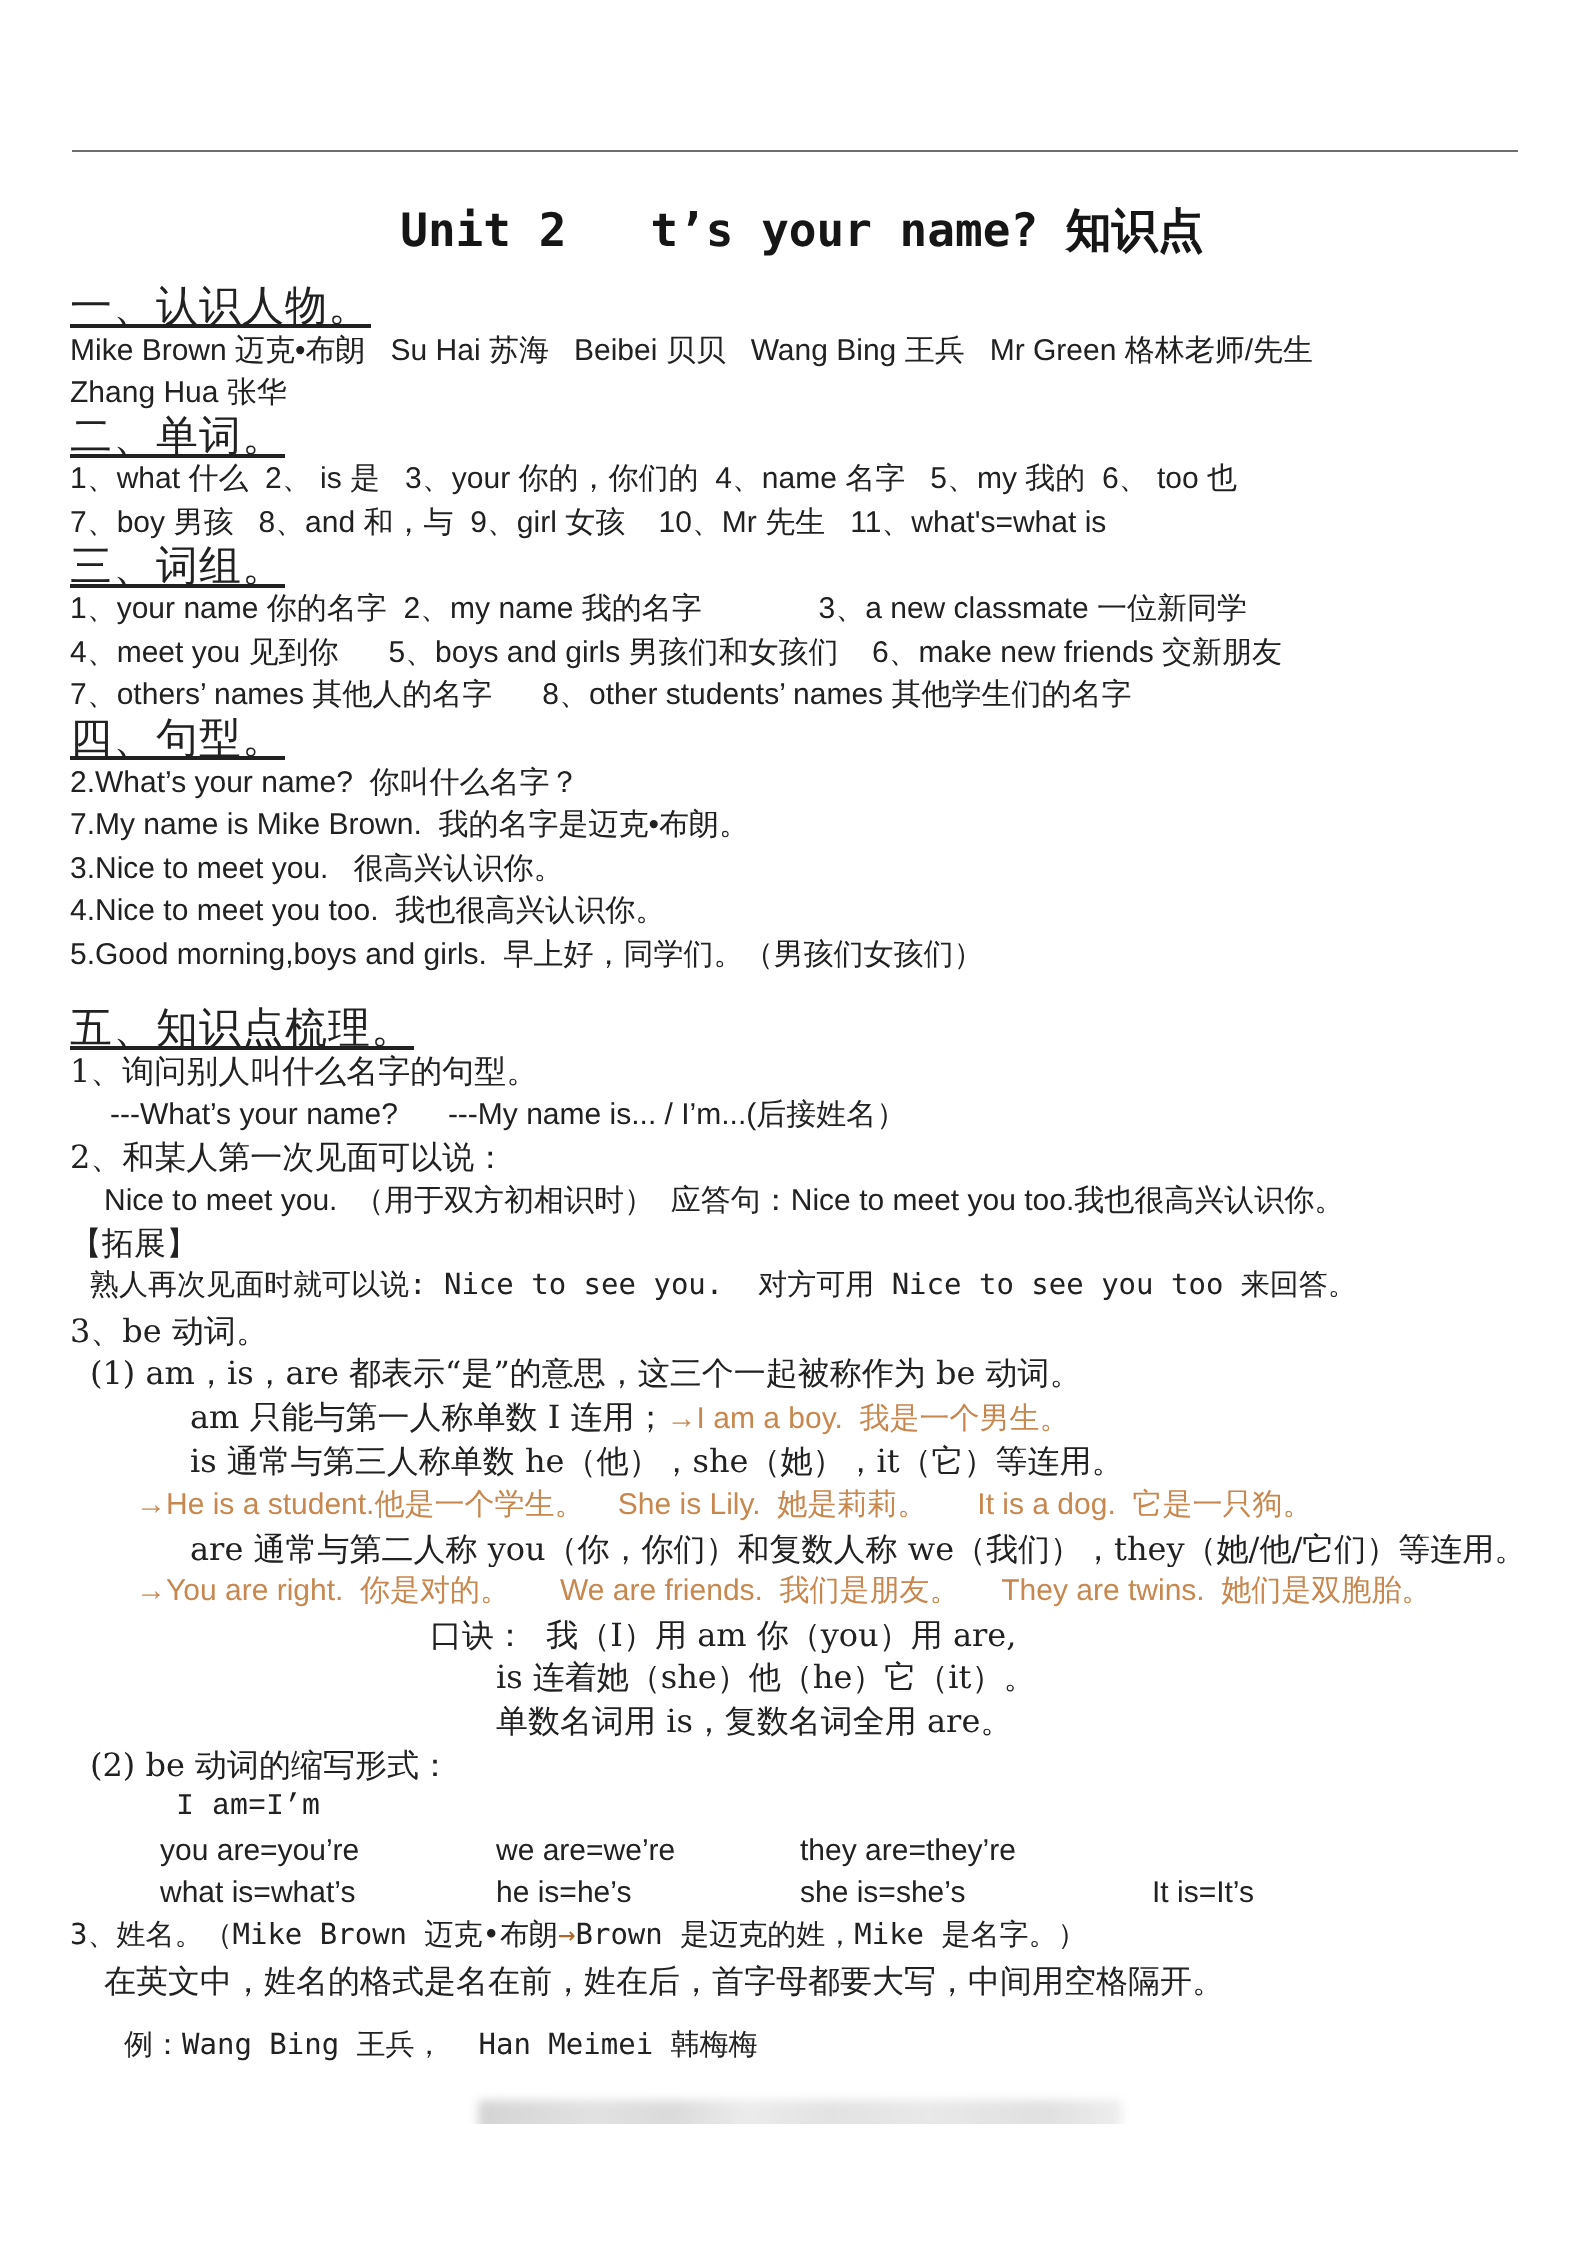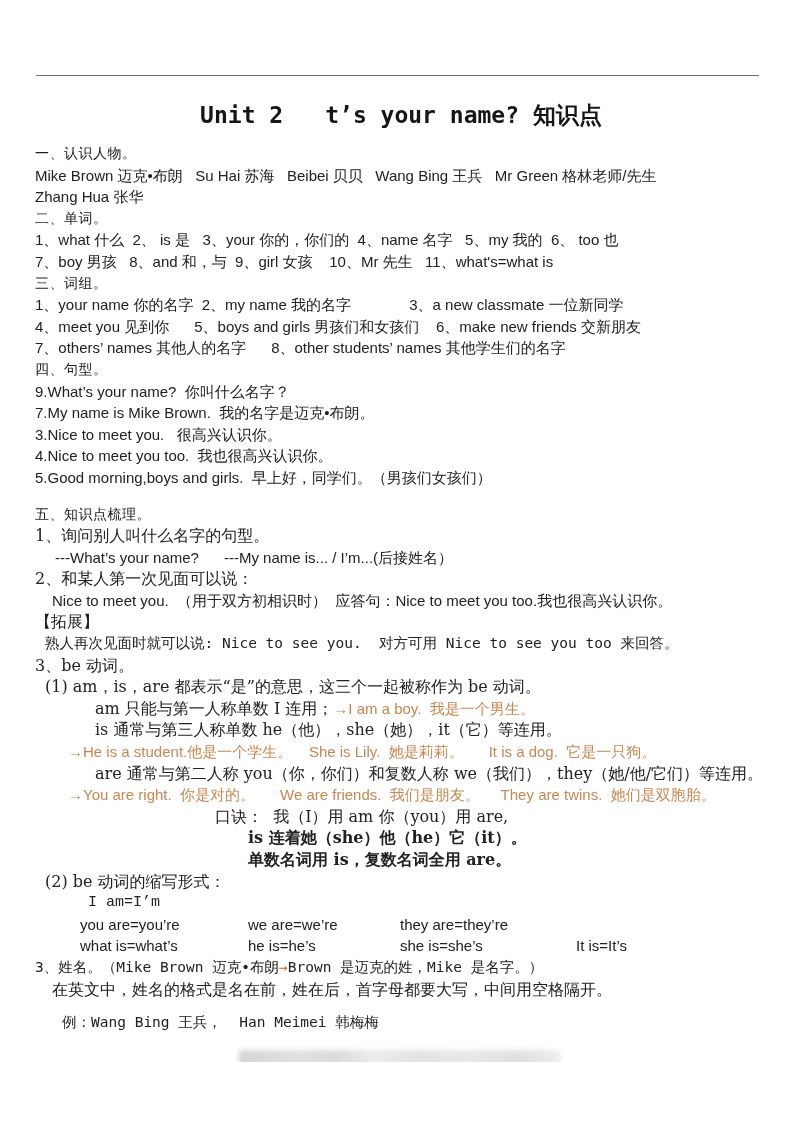--- a/index.html
+++ b/index.html
@@ -35,34 +35,35 @@
     font-size:15px;
     line-height:21.6px;
     min-height:21.6px;
   }
   .kai{
     font-family:"DejaVu Serif",serif;
     font-size:16px;
   }
   .heading{
     font-family:"DejaVu Serif",serif;
-    font-size:14px;
+    font-size:21px;
     letter-spacing:.5px;
+    text-decoration:underline;
   }
   .mono{font-family:"DejaVu Sans Mono",monospace;font-size:14.5px;}
   .orange{color:#C7874E;}
   .arrow{color:#B06828;}
   .ind-dash{padding-left:20px;}
   .ind1{padding-left:10px;}
   .ind2{padding-left:17px;}
   .ind3{padding-left:27px;margin-top:12px;}
   .ind-am{padding-left:60px;}
   .ind-arrow{padding-left:33px;}
   .ind-kou{padding-left:180px;}
-  .ind-kou2{padding-left:213px;font-weight:bold;}
+  .ind-kou2{padding-left:213px;}
   .gap-md{height:15px;}
   .contr-grid{
     display:grid;
     grid-template-columns:168px 152px 176px auto;
     margin-left:45px;
     font-size:15px;line-height:21.6px;
   }
   .iam{margin-left:53px;font-family:Liberation Mono, monospace;}
   .watermark{
     position:absolute;
@@ -101,21 +102,21 @@
     <div class="line heading">二、单词。</div>
     <div class="line">1、what 什么  2、 is 是   3、your 你的，你们的  4、name 名字   5、my 我的  6、 too 也</div>
     <div class="line">7、boy 男孩   8、and 和，与  9、girl 女孩    10、Mr 先生   11、what's=what is</div>
 
     <div class="line heading">三、词组。</div>
     <div class="line">1、your name 你的名字  2、my name 我的名字              3、a new classmate 一位新同学</div>
     <div class="line">4、meet you 见到你      5、boys and girls 男孩们和女孩们    6、make new friends 交新朋友</div>
     <div class="line">7、others’ names 其他人的名字      8、other students’ names 其他学生们的名字</div>
 
     <div class="line heading">四、句型。</div>
-    <div class="line">9.What’s your name?  你叫什么名字？</div>
+    <div class="line">2.What’s your name?  你叫什么名字？</div>
     <div class="line">7.My name is Mike Brown.  我的名字是迈克•布朗。</div>
     <div class="line">3.Nice to meet you.   很高兴认识你。</div>
     <div class="line">4.Nice to meet you too.  我也很高兴认识你。</div>
     <div class="line">5.Good morning,boys and girls.  早上好，同学们。（男孩们女孩们）</div>
 
     <div class="gap-md"></div>
 
     <div class="line heading">五、知识点梳理。</div>
     <div class="line kai">1、询问别人叫什么名字的句型。</div>
     <div class="line ind-dash">---What’s your name?      ---My name is... / I’m...(后接姓名）</div>

